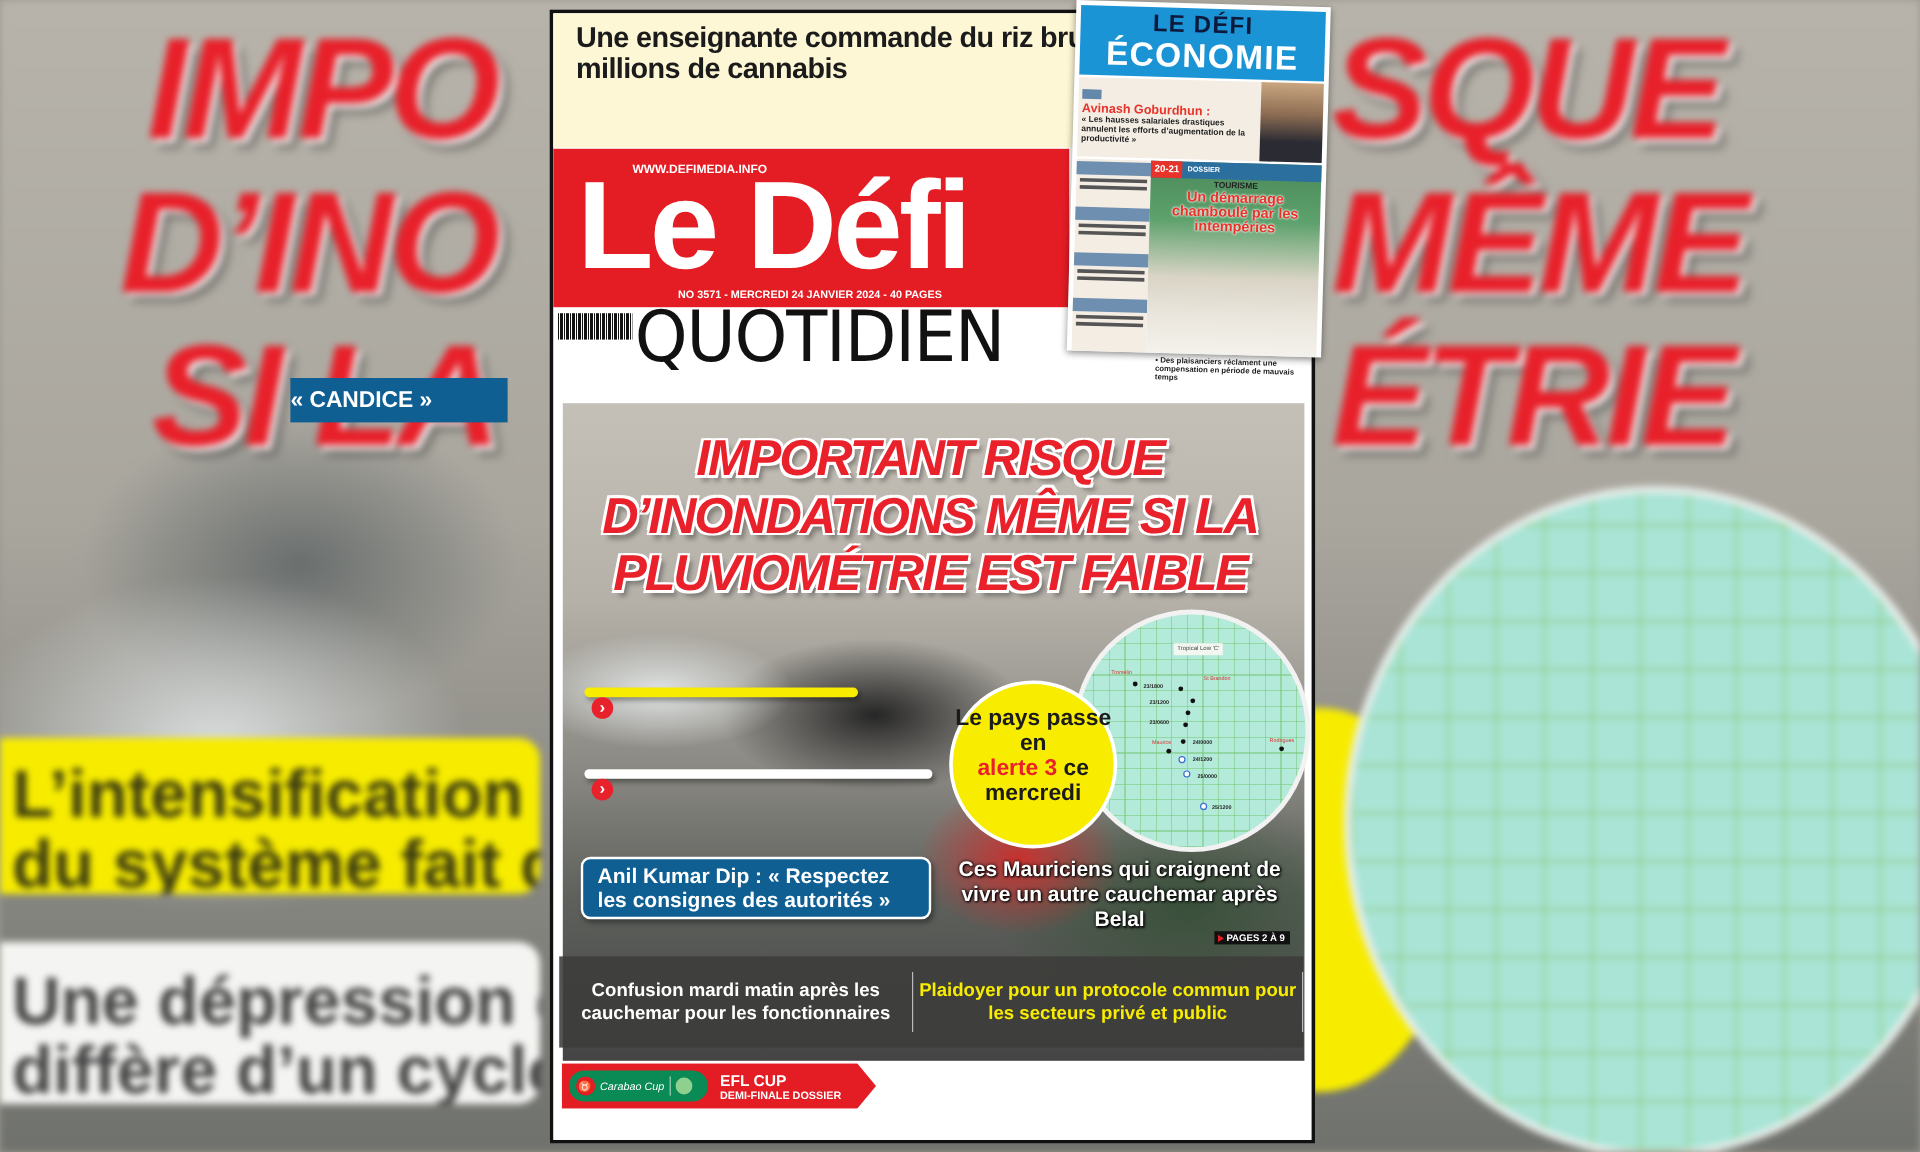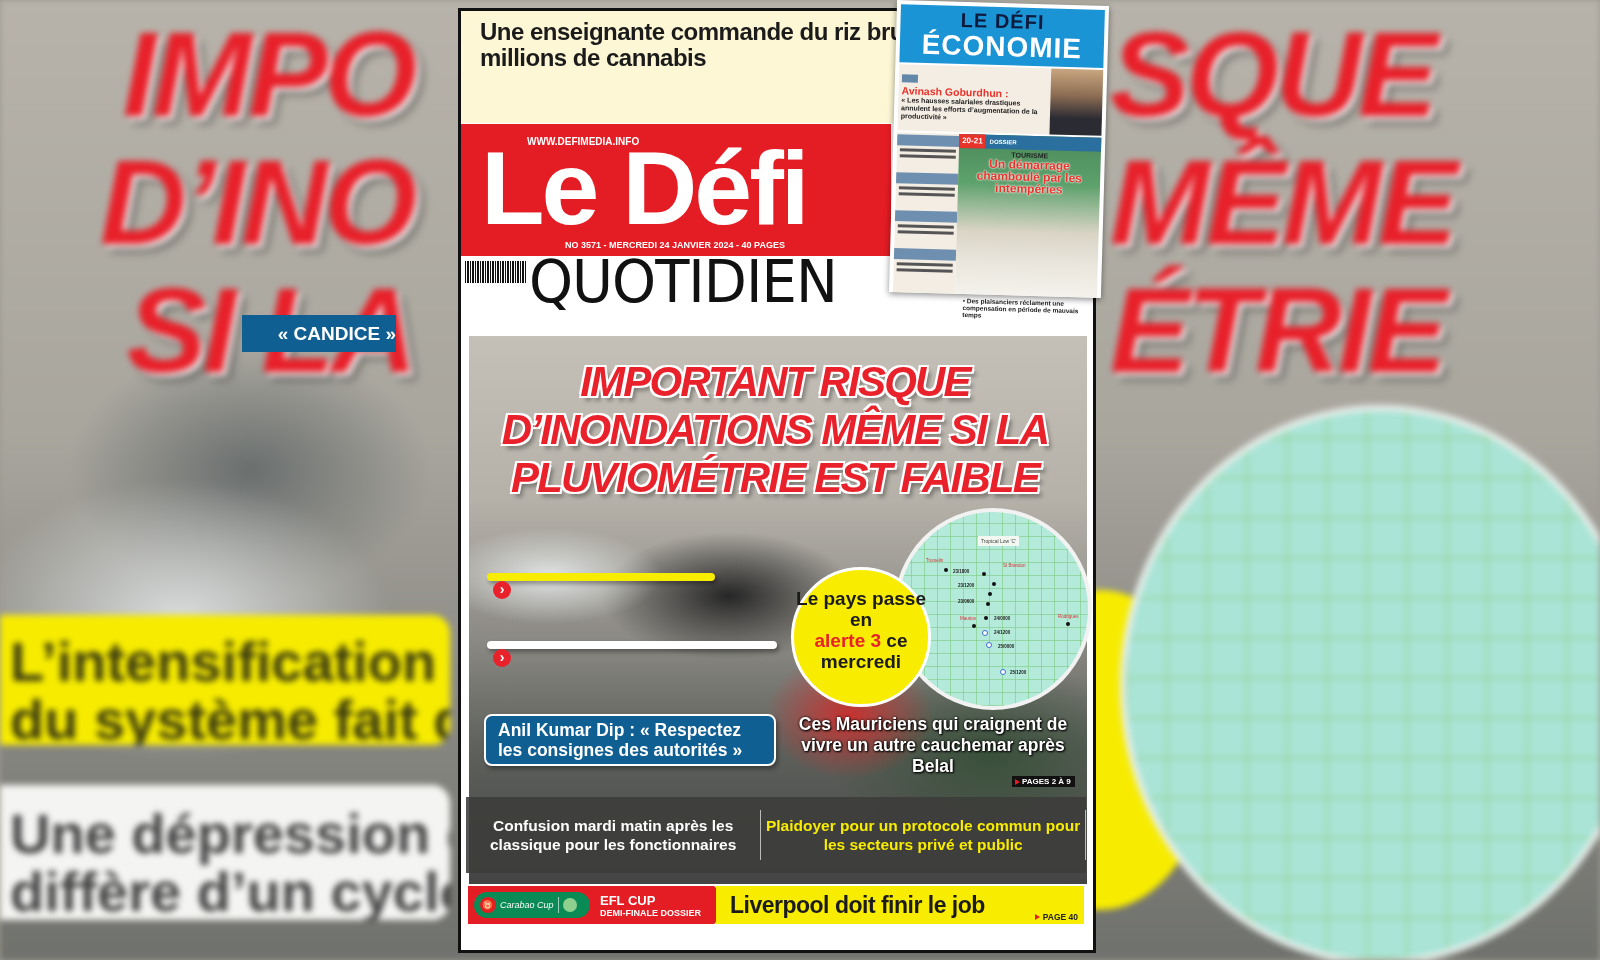--- a/index.html
+++ b/index.html
@@ -80,22 +80,22 @@
   .sup-foot { font-size: 6.5px; font-weight: 700; color: #222; padding: 3px 6px 0 70px; line-height: 7px; }
 
   
   .hero { position: absolute; left: 8px; top: 325px; width: 618px; height: 548px; overflow: hidden;
     background:
       radial-gradient(ellipse 140px 60px at 80px 240px, #e0e4e4 0%, rgba(200,200,200,0) 80%),
       radial-gradient(ellipse 120px 90px at 380px 380px, #c7312f 0%, rgba(180,40,40,0) 70%),
       radial-gradient(ellipse 200px 120px at 520px 420px, #39503a 0%, rgba(50,80,50,0) 80%),
       radial-gradient(ellipse 160px 80px at 260px 260px, #262626 0%, rgba(30,30,30,0) 80%),
       linear-gradient(180deg, #c5c0b7 0%, #b5b1a9 30%, #8c8a84 55%, #5e615c 75%, #444 100%); }
-  .candice { position: absolute; left: 242px; top: 315px; width: 154px; height: 37px; background: #0f5f93;
-    color: #fff; font-weight: 700; font-size: 19px; text-align: right; line-height: 37px; z-index: 3; }
+  .candice { position: absolute; left: 242px; top: 315px; width: 181px; height: 37px; background: #0f5f93;
+    color: #fff; font-weight: 700; font-size: 19px; text-align: left; line-height: 37px; z-index: 3; }
   .main-head { position: absolute; left: 8px; top: 355px; width: 618px; text-align: center; z-index: 3;
     color: #e9212b; font-weight: 900; font-style: italic; font-size: 42px; line-height: 48px; letter-spacing: -1.8px;
     text-shadow: 2px 2px 0 #fff, -2px -2px 0 #fff, 2px -2px 0 #fff, -2px 2px 0 #fff, 4px 5px 4px rgba(0,0,0,0.35); }
 
   .bullet { position: absolute; z-index: 3; border-radius: 8px; font-weight: 700; font-size: 17.5px; line-height: 20px;
     padding: 4px 10px 4px 30px; box-shadow: 2px 3px 4px rgba(0,0,0,0.35); color: #1b1b1b; }
   .bullet .chev { position: absolute; left: 6px; top: 8px; width: 18px; height: 18px; border-radius: 50%; background: #e9212b;
     color: #fff; font-size: 14px; line-height: 17px; text-align: center; font-weight: 900; }
   .b1 { left: 487px; top: 573px; width: 228px; background: #f8ec00; }
   .b2 { left: 487px; top: 641px; width: 290px; background: #fff; }
@@ -226,46 +226,39 @@
   <div class="dot" style="left:168px; top:110px;"></div>
   <div class="odot" style="left:84px; top:118px;"></div>
   <div class="odot" style="left:88px; top:130px;"></div>
   <div class="odot" style="left:102px; top:157px;"></div>
 </div>
 
 <div class="side-story">Ces Mauriciens qui craignent de vivre un autre cauchemar après Belal</div>
 <div class="pages-tag">PAGES 2 À 9</div>
 
 <div class="bottom-strip">
-  <div class="col">Confusion mardi matin après les classique pour les fonctionnaires</div>
+  <div class="col">Confusion mardi matin après les cauchemar pour les fonctionnaires</div>
   <div class="sep"></div>
   <div class="col yel">Plaidoyer pour un protocole commun pour les secteurs privé et public</div>
   <div class="sep"></div>
 </div>
 
 <div class="efl">
   <div class="efl-red">
     <div class="carabao">
       <span class="bull">♉</span>
       <span class="cup">Carabao Cup</span>
       <span class="divv"></span>
       <span class="efl-badge"></span>
     </div>
     <div class="efl-txt">
       <div class="a">EFL CUP</div>
       <div class="b">DEMI-FINALE DOSSIER</div>
     </div>
   </div>
-  <div class="efl-yel">
-    <span class="h">Liverpool doit finir le job</span>
-    <div class="page-ref" style="right:6px; top:26px;">
-      <span class="tri"></span>
-      <span>PAGE 40</span>
-    </div>
-  </div>
 </div>
 
 <div class="supplement">
   <div class="sup-head">
     <div class="t1">LE DÉFI</div>
     <div class="t2">ÉCONOMIE</div>
   </div>
   <div class="sup-top">
     <div class="txt">
       <span class="tag">&nbsp;&nbsp;&nbsp;&nbsp;&nbsp;&nbsp;</span>

